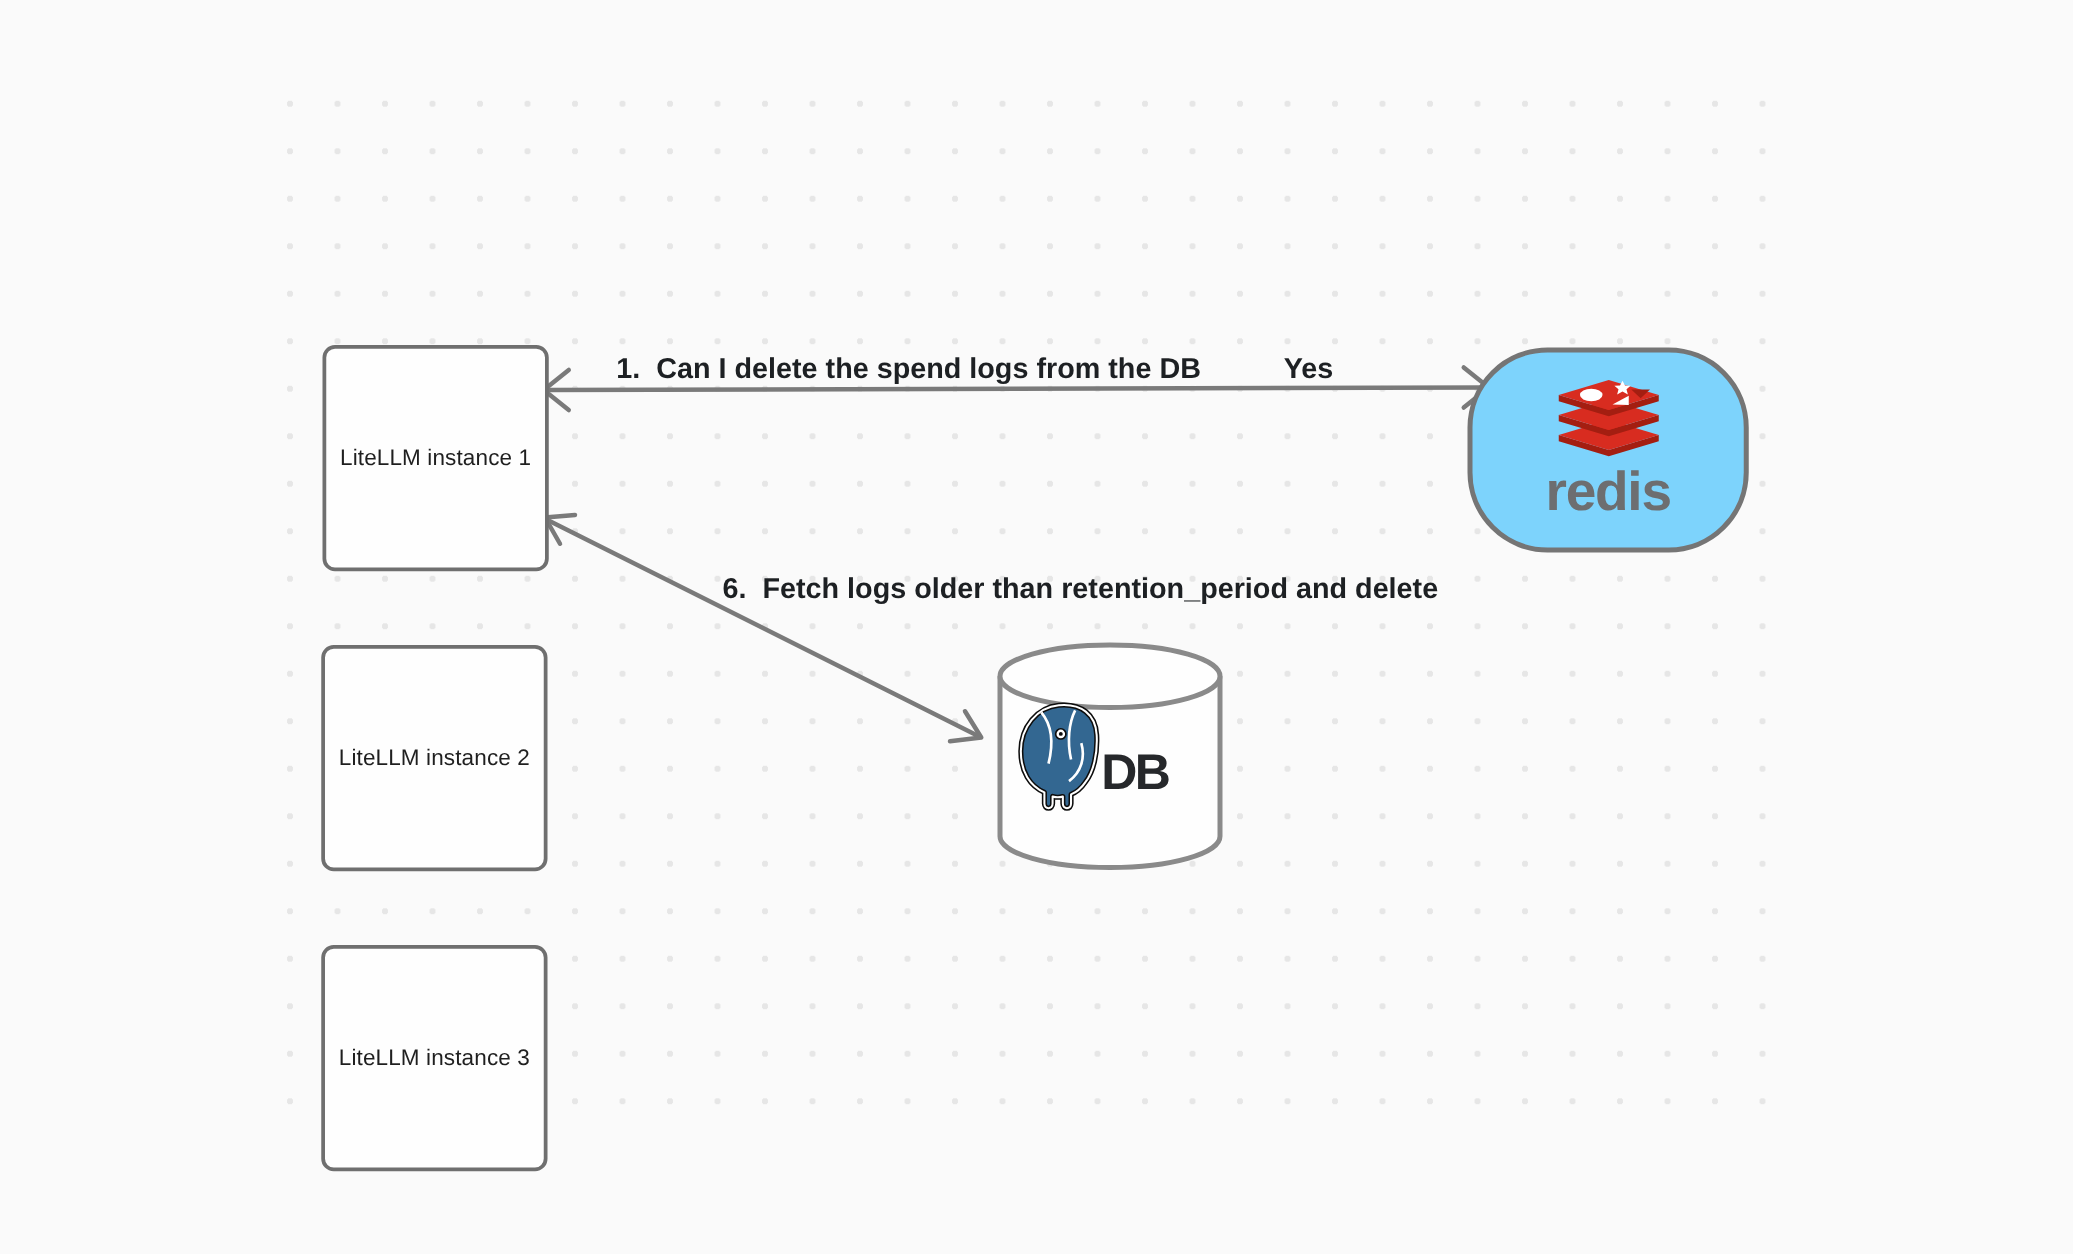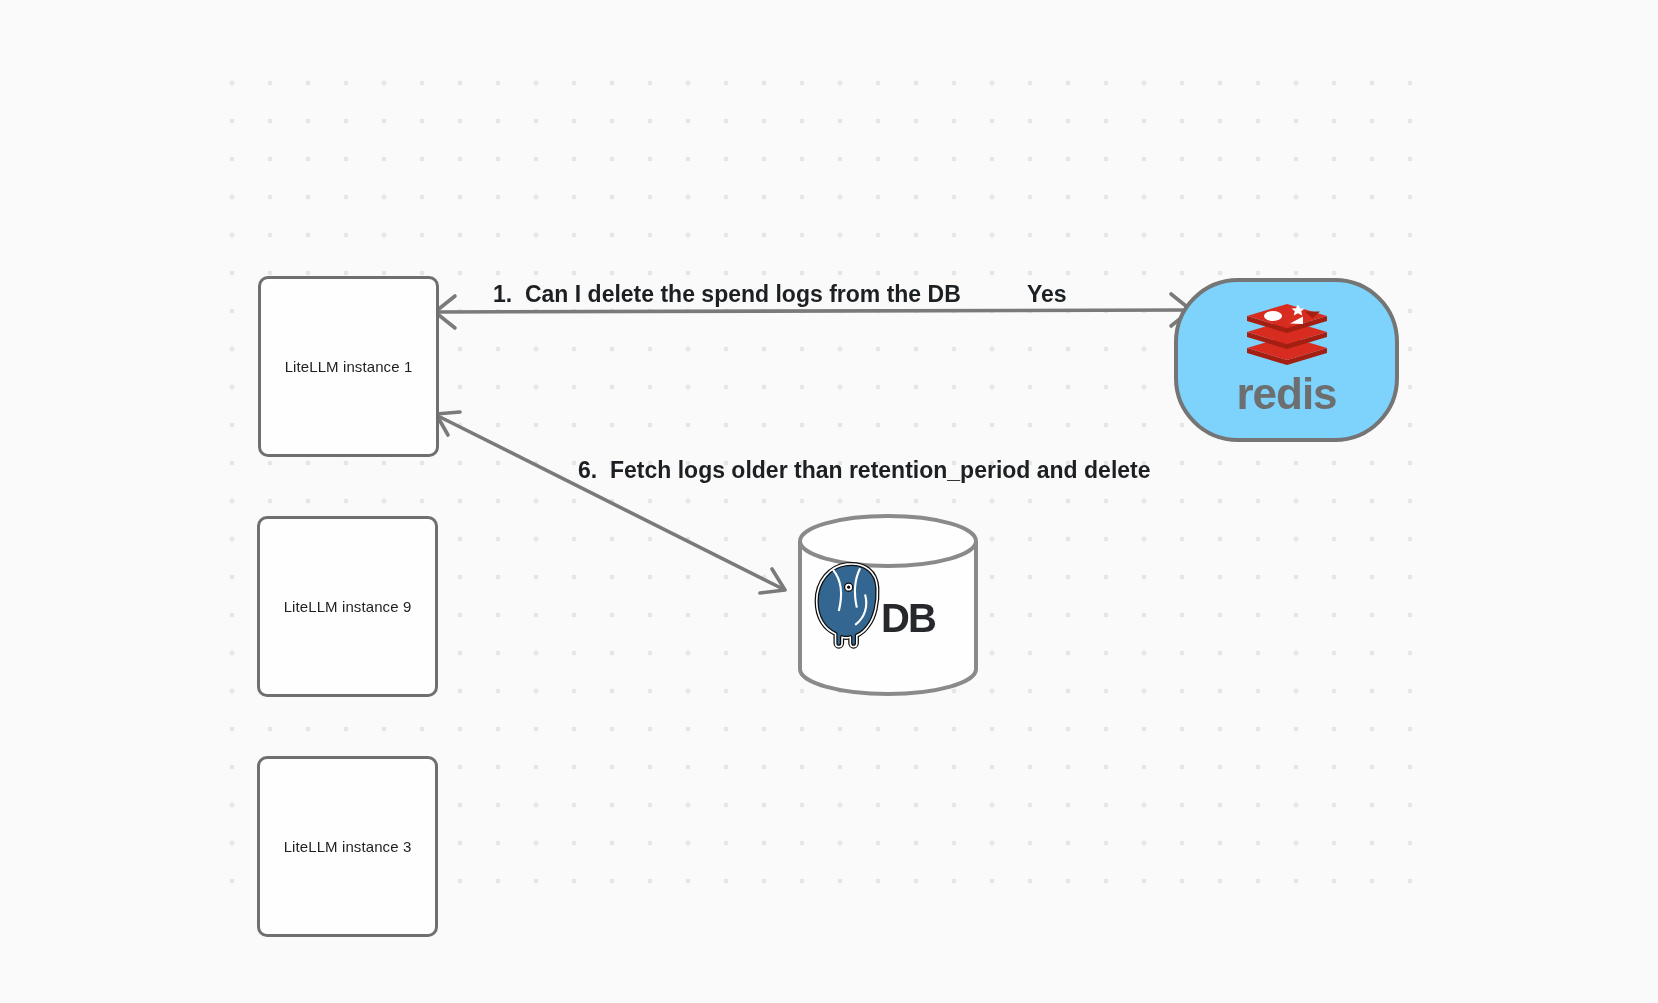--- a/index.html
+++ b/index.html
@@ -3,21 +3,21 @@
 <meta charset="utf-8">
 <style>
   html,body{margin:0;padding:0;}
   body{font-family:"Liberation Sans",sans-serif;background:#fafafa;}
   .canvas{position:relative;width:1658px;height:1003px;background:#fafafa;overflow:hidden;}
   .dotgrid{position:absolute;left:213px;top:64px;width:1216px;height:836px;
     background-image:radial-gradient(circle,#e6e6e6 0,#e6e6e6 2.4px,rgba(0,0,0,0) 2.6px);
     background-size:38px 38px;pointer-events:none;}
   .node-box{position:absolute;width:175px;height:175px;background:#fefefe;
     border:3.5px solid #6f6f6f;border-radius:10px;display:flex;align-items:center;justify-content:center;}
-  .node-box .lbl{font-size:15px;color:#1f1f1f;letter-spacing:.1px;}
+  .node-box .lbl{font-size:18px;color:#1f1f1f;letter-spacing:.1px;}
   .edge-label{position:absolute;font-weight:bold;font-size:23px;color:#1d2023;white-space:pre;}
   .svg-layer{position:absolute;left:0;top:0;pointer-events:none;}
   .redis-node{position:absolute;left:1174px;top:278px;width:225px;height:164px;background:#7dd3fc;
     border:4px solid #757575;border-radius:64px;box-sizing:border-box;
     display:flex;flex-direction:column;align-items:center;justify-content:center;}
   .redis-word{font-size:44px;font-weight:bold;color:#6d6e70;letter-spacing:-1px;line-height:1;margin-top:2px;}
   .db-label{position:absolute;left:881px;top:598px;font-size:40px;font-weight:600;color:#26282b;letter-spacing:-2px;line-height:1;}
   .pg-elephant{position:absolute;left:806px;top:558px;}
 </style>
 </head>
@@ -44,21 +44,21 @@
     <g>
       <path d="M800,541 L800,669 A88,25 0 0 0 976,669 L976,541" fill="#fefefe" stroke="#8a8a8a" stroke-width="4"></path>
       <ellipse cx="888" cy="541" rx="88" ry="25" fill="#fefefe" stroke="#8a8a8a" stroke-width="4"></ellipse>
     </g>
   </svg>
 
   <div class="node-box" style="left:258px;top:276px;">
     <span class="lbl">LiteLLM instance 1</span>
   </div>
   <div class="node-box" style="left:257px;top:516px;">
-    <span class="lbl">LiteLLM instance 9</span>
+    <span class="lbl">LiteLLM instance 2</span>
   </div>
   <div class="node-box" style="left:257px;top:756px;">
     <span class="lbl">LiteLLM instance 3</span>
   </div>
 
   <div class="redis-node">
     <svg width="84" height="66" viewBox="0 0 84 66">
 
       <path d="M2,44 L2,49 L42,61 L82,49 L82,44 L42,56 Z" fill="#a41e11"></path>
       <path d="M2,44 L42,32 L82,44 L42,56 Z" fill="#d82c20"></path>

